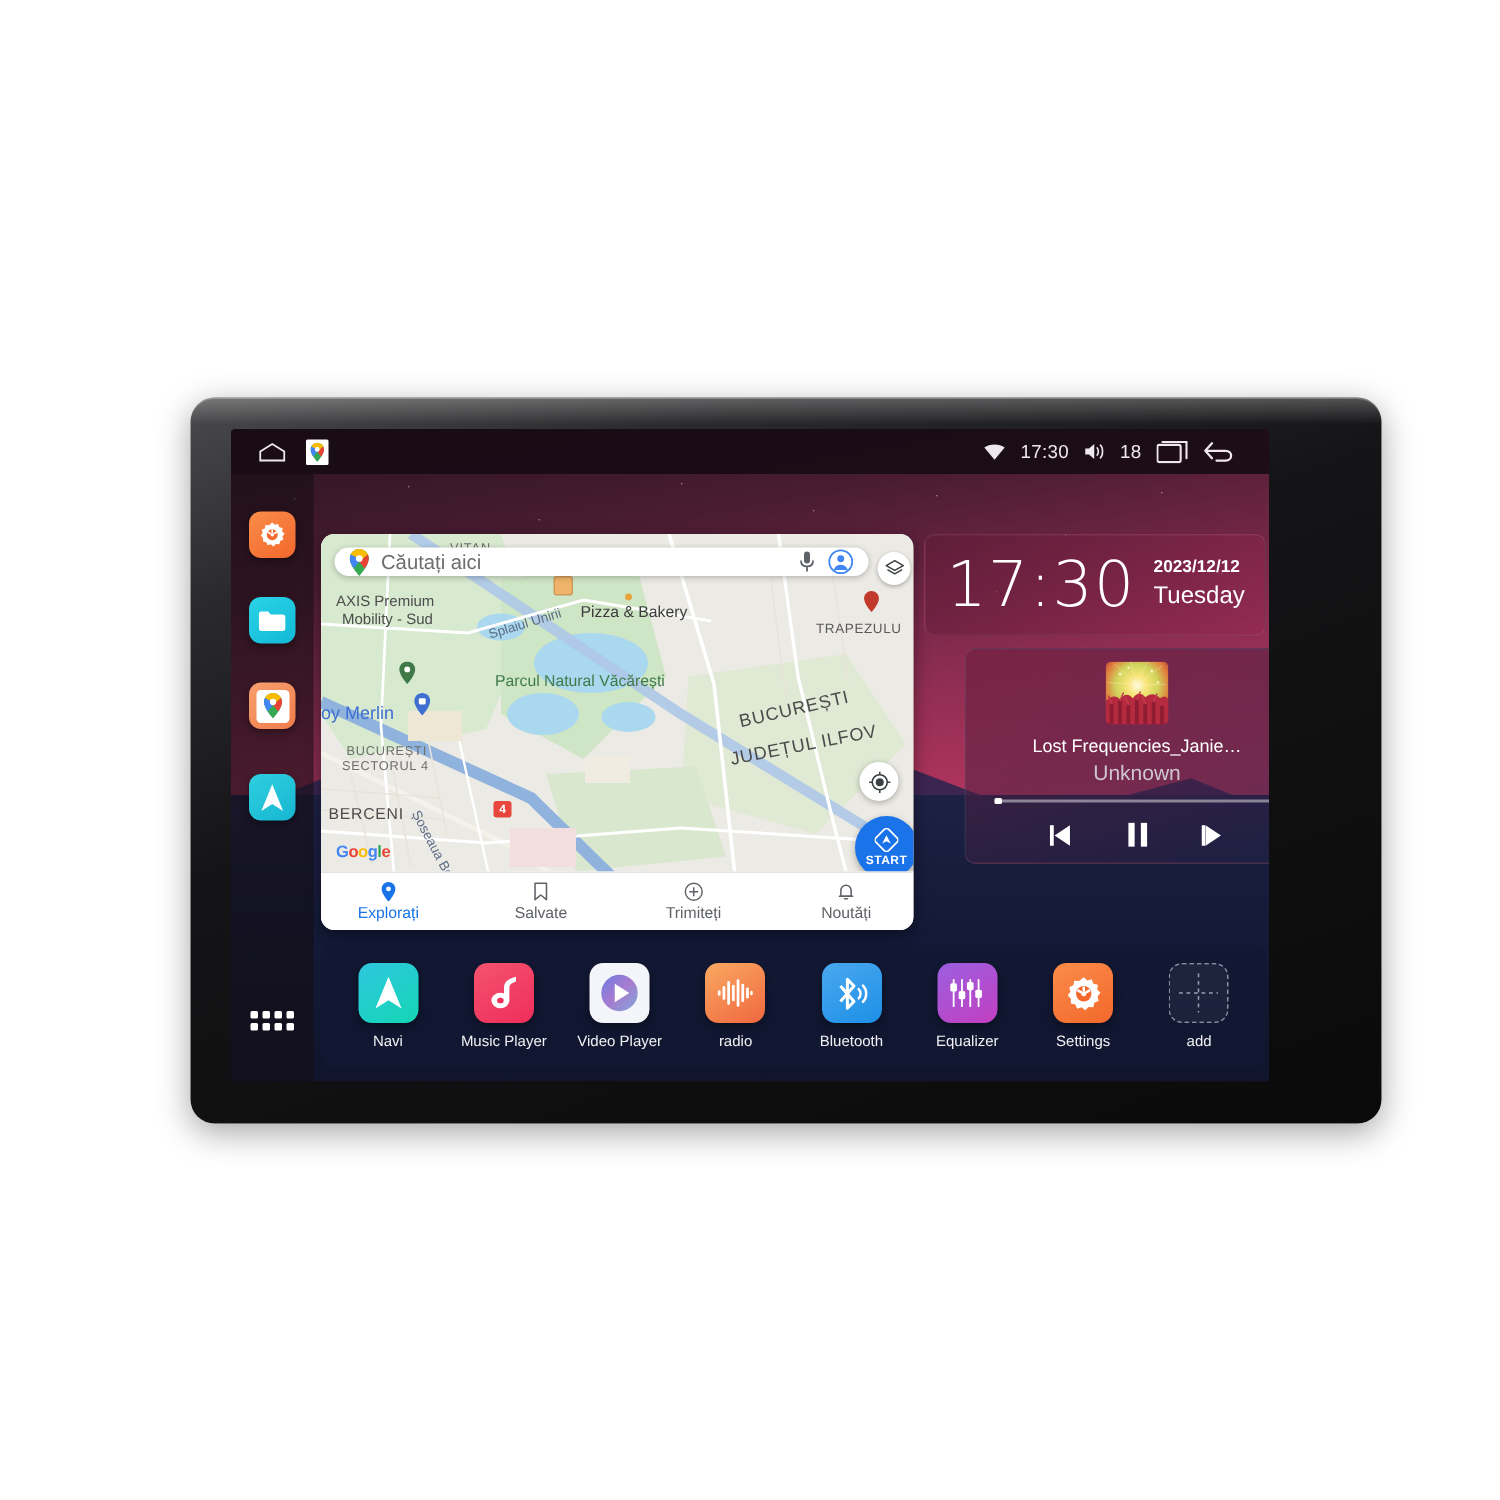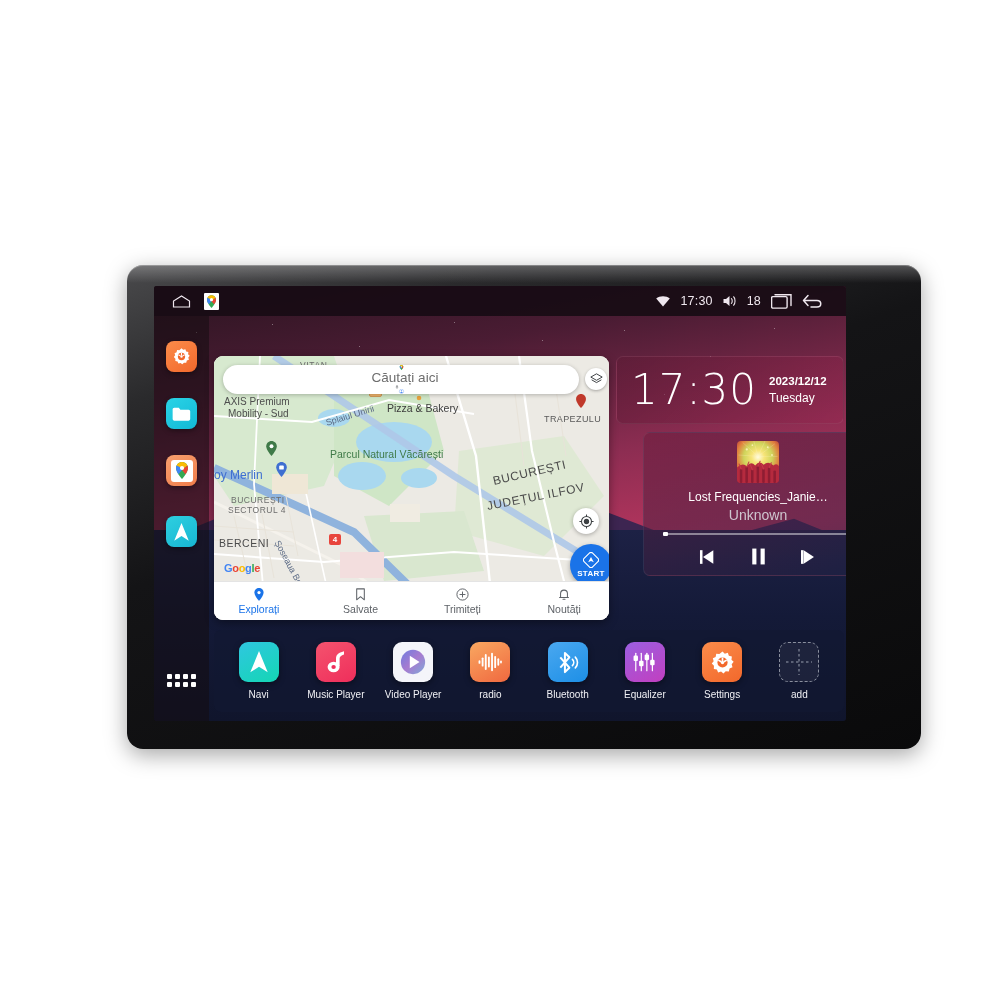--- a/index.html
+++ b/index.html
@@ -83,22 +83,22 @@
 
   
   .mapcard{
     position:absolute;left:60px;top:70px;width:395px;height:264px;
     border-radius:9px;overflow:hidden;background:#eae6de;
     box-shadow:0 3px 10px rgba(0,0,0,.4);
   }
   .mapimg{position:absolute;inset:0;}
   .map-lbl{position:absolute;font-family:"Liberation Sans",sans-serif;white-space:nowrap;}
   .searchbar{
-    position:absolute;left:9px;top:9px;right:30px;height:29px;background:#fff;border-radius:16px;
-    display:flex;align-items:center;padding:0 10px;box-shadow:0 1px 4px rgba(0,0,0,.25);flex-direction:column;
+    position:absolute;left:9px;top:9px;right:30px;height:19px;background:#fff;border-radius:16px;
+    display:flex;align-items:center;padding:0 10px;box-shadow:0 1px 4px rgba(0,0,0,.25);
   }
   .sb-ph{flex:1;font-size:13.5px;color:#6d6d6d;margin-left:8px;}
   .layers-btn{
     position:absolute;right:2px;top:12px;width:22px;height:22px;border-radius:50%;
     background:#fff;display:flex;align-items:center;justify-content:center;
     box-shadow:0 1px 3px rgba(0,0,0,.3);
   }
   .locate-btn{
     position:absolute;right:10px;top:152px;width:26px;height:26px;border-radius:50%;
     background:#fff;display:flex;align-items:center;justify-content:center;
@@ -123,21 +123,21 @@
   .clockw{
     position:absolute;left:462px;top:70px;width:228px;height:68px;border-radius:7px;
     background:linear-gradient(135deg,rgba(95,28,55,.62),rgba(150,40,80,.5));
     border:1px solid rgba(255,255,255,.07);
     display:flex;align-items:center;padding-left:14px;box-sizing:border-box;
   }
   .ctime{font-size:42px;color:#fff;font-weight:200;letter-spacing:1px;line-height:1;
     font-family:"DejaVu Sans",sans-serif;}
   .cdate{margin-left:12px;color:#fff;line-height:1.35;}
   .cdate .d1{font-size:11.5px;font-weight:bold;}
-  .cdate .d2{font-size:12px;}
+  .cdate .d2{font-size:16px;}
 
   .musicw{
     position:absolute;left:489px;top:146px;width:228px;height:142px;border-radius:7px;
     background:linear-gradient(160deg,rgba(110,30,62,.55),rgba(30,35,70,.55));
     border:1px solid rgba(255,255,255,.07);overflow:hidden;
     display:flex;flex-direction:column;align-items:center;
   }
   .albumart{width:42px;height:42px;border-radius:4px;margin-top:8px;overflow:hidden;position:relative;}
   .track{font-size:12px;color:#fff;margin-top:7px;max-width:200px;overflow:hidden;text-overflow:ellipsis;white-space:nowrap;}
   .artist{font-size:14px;color:#cfc6cf;margin-top:3px;text-align:right;}

